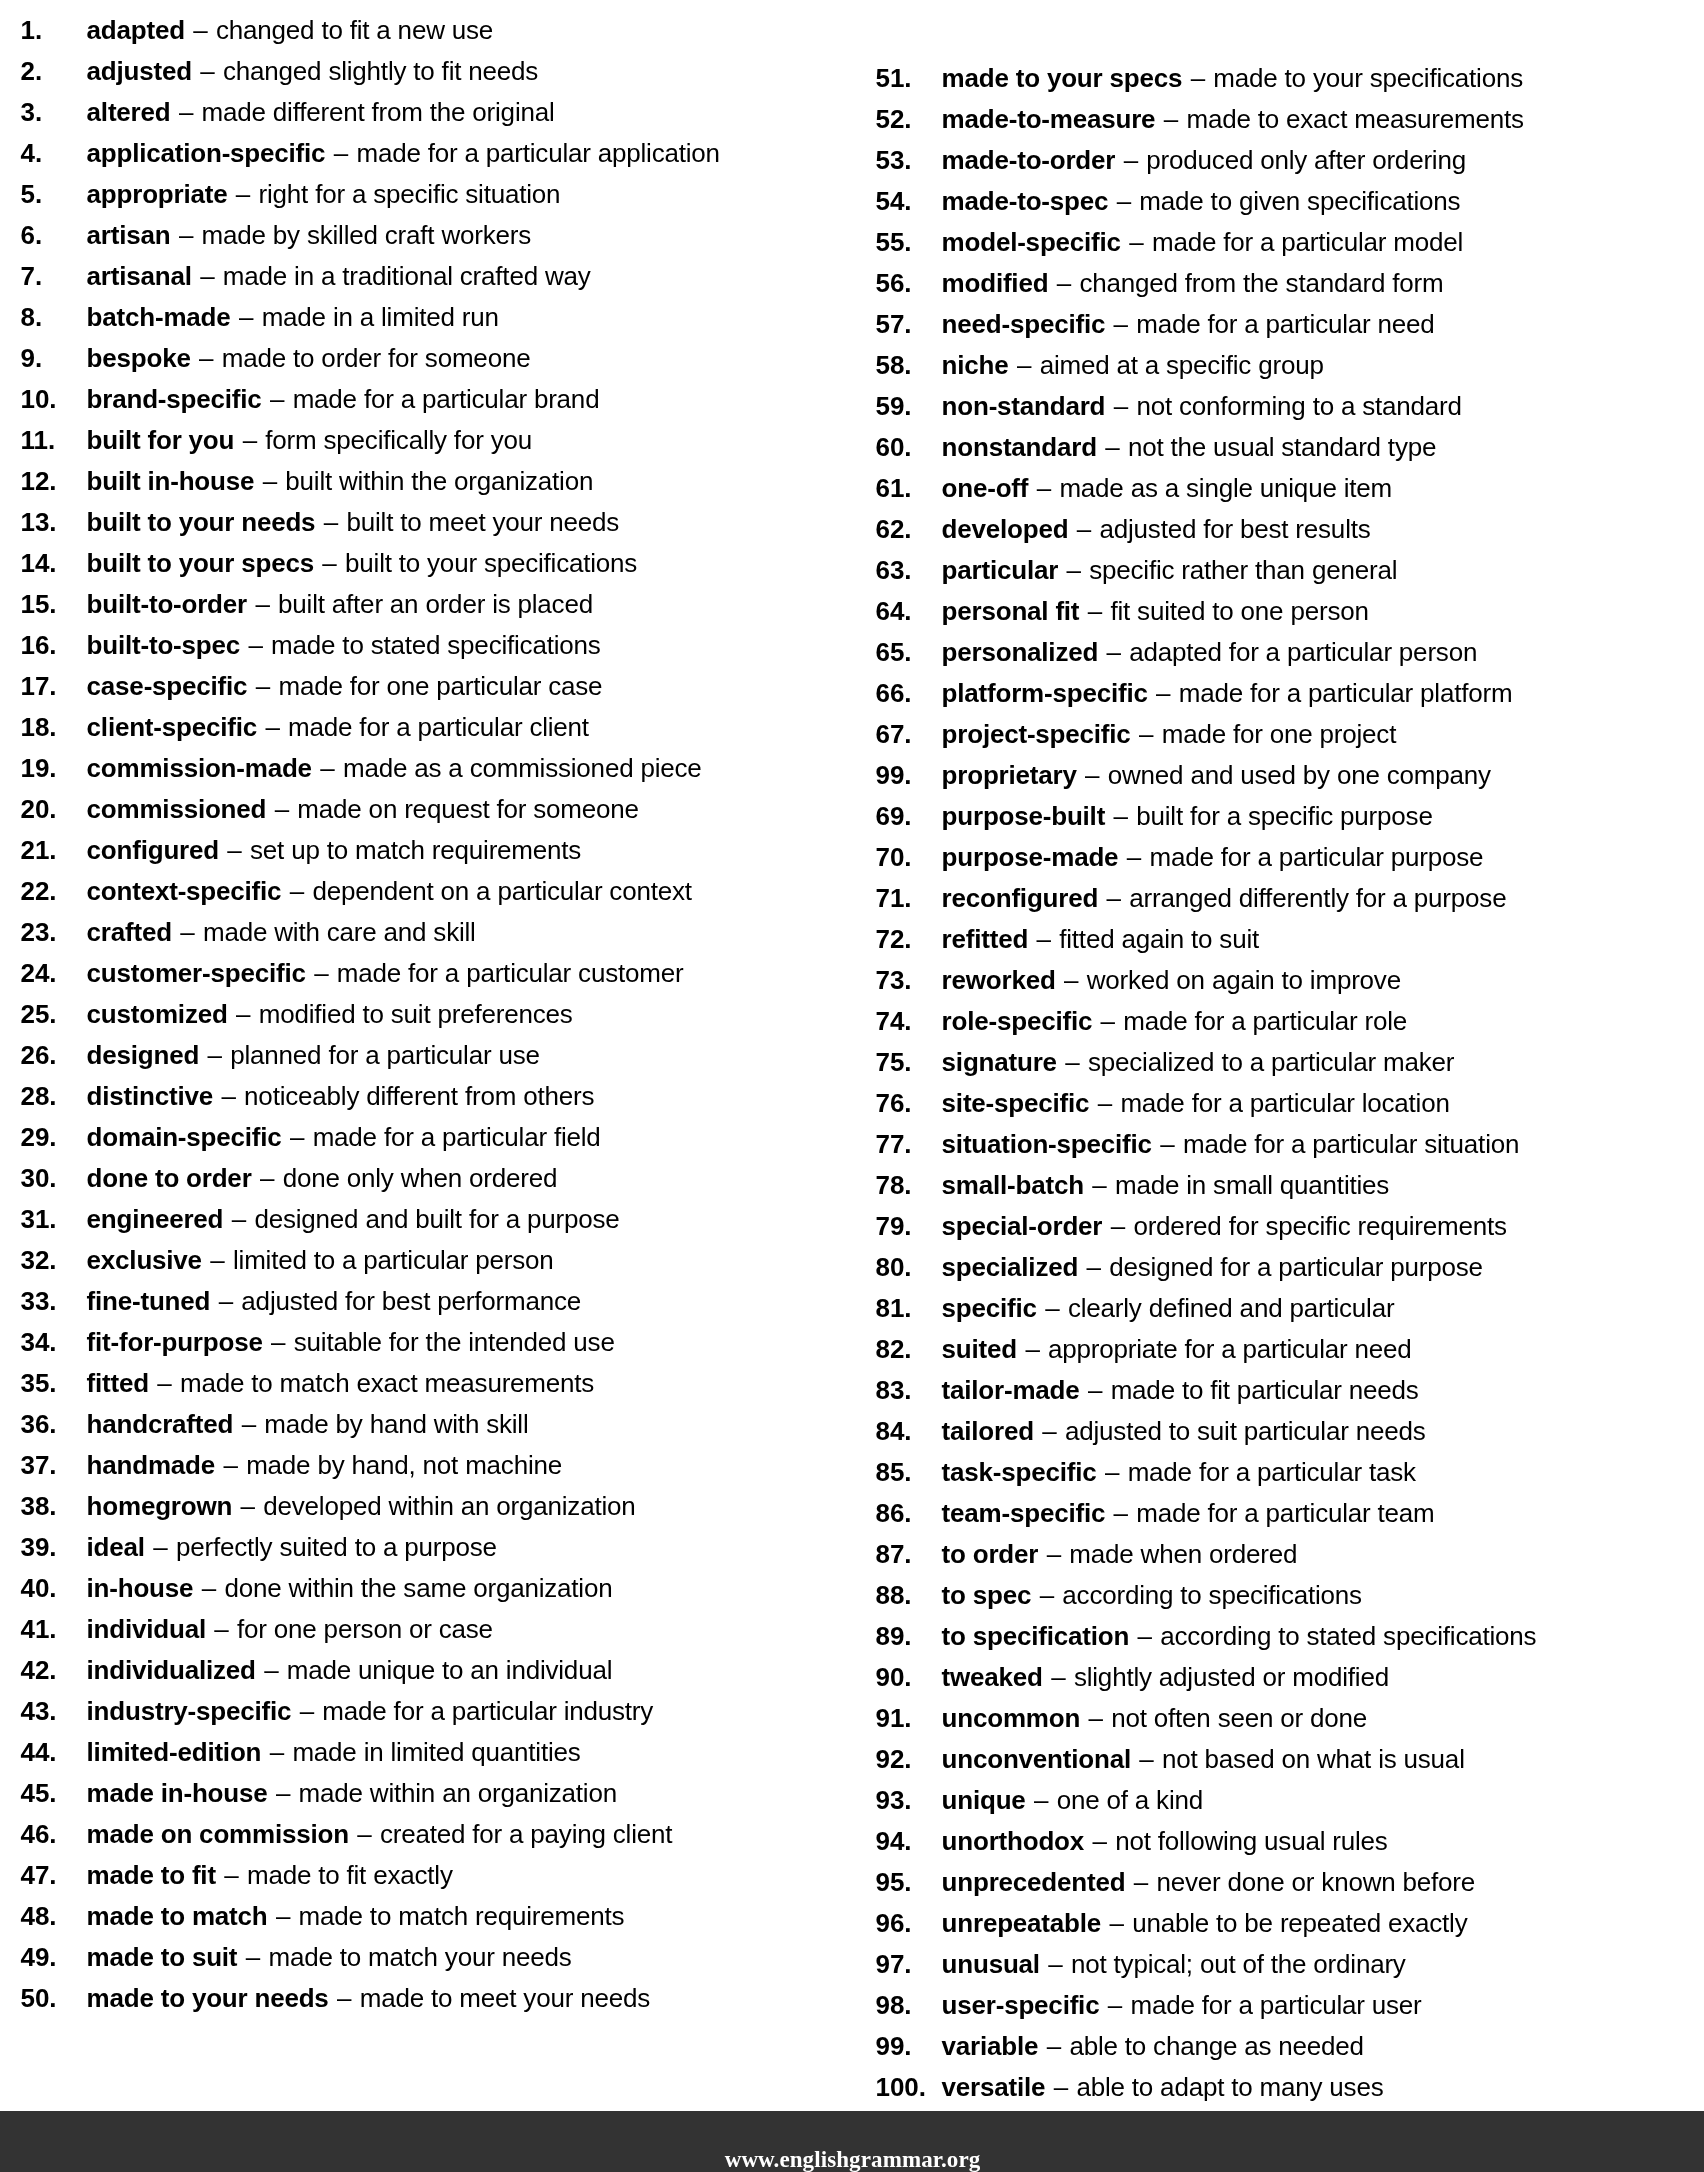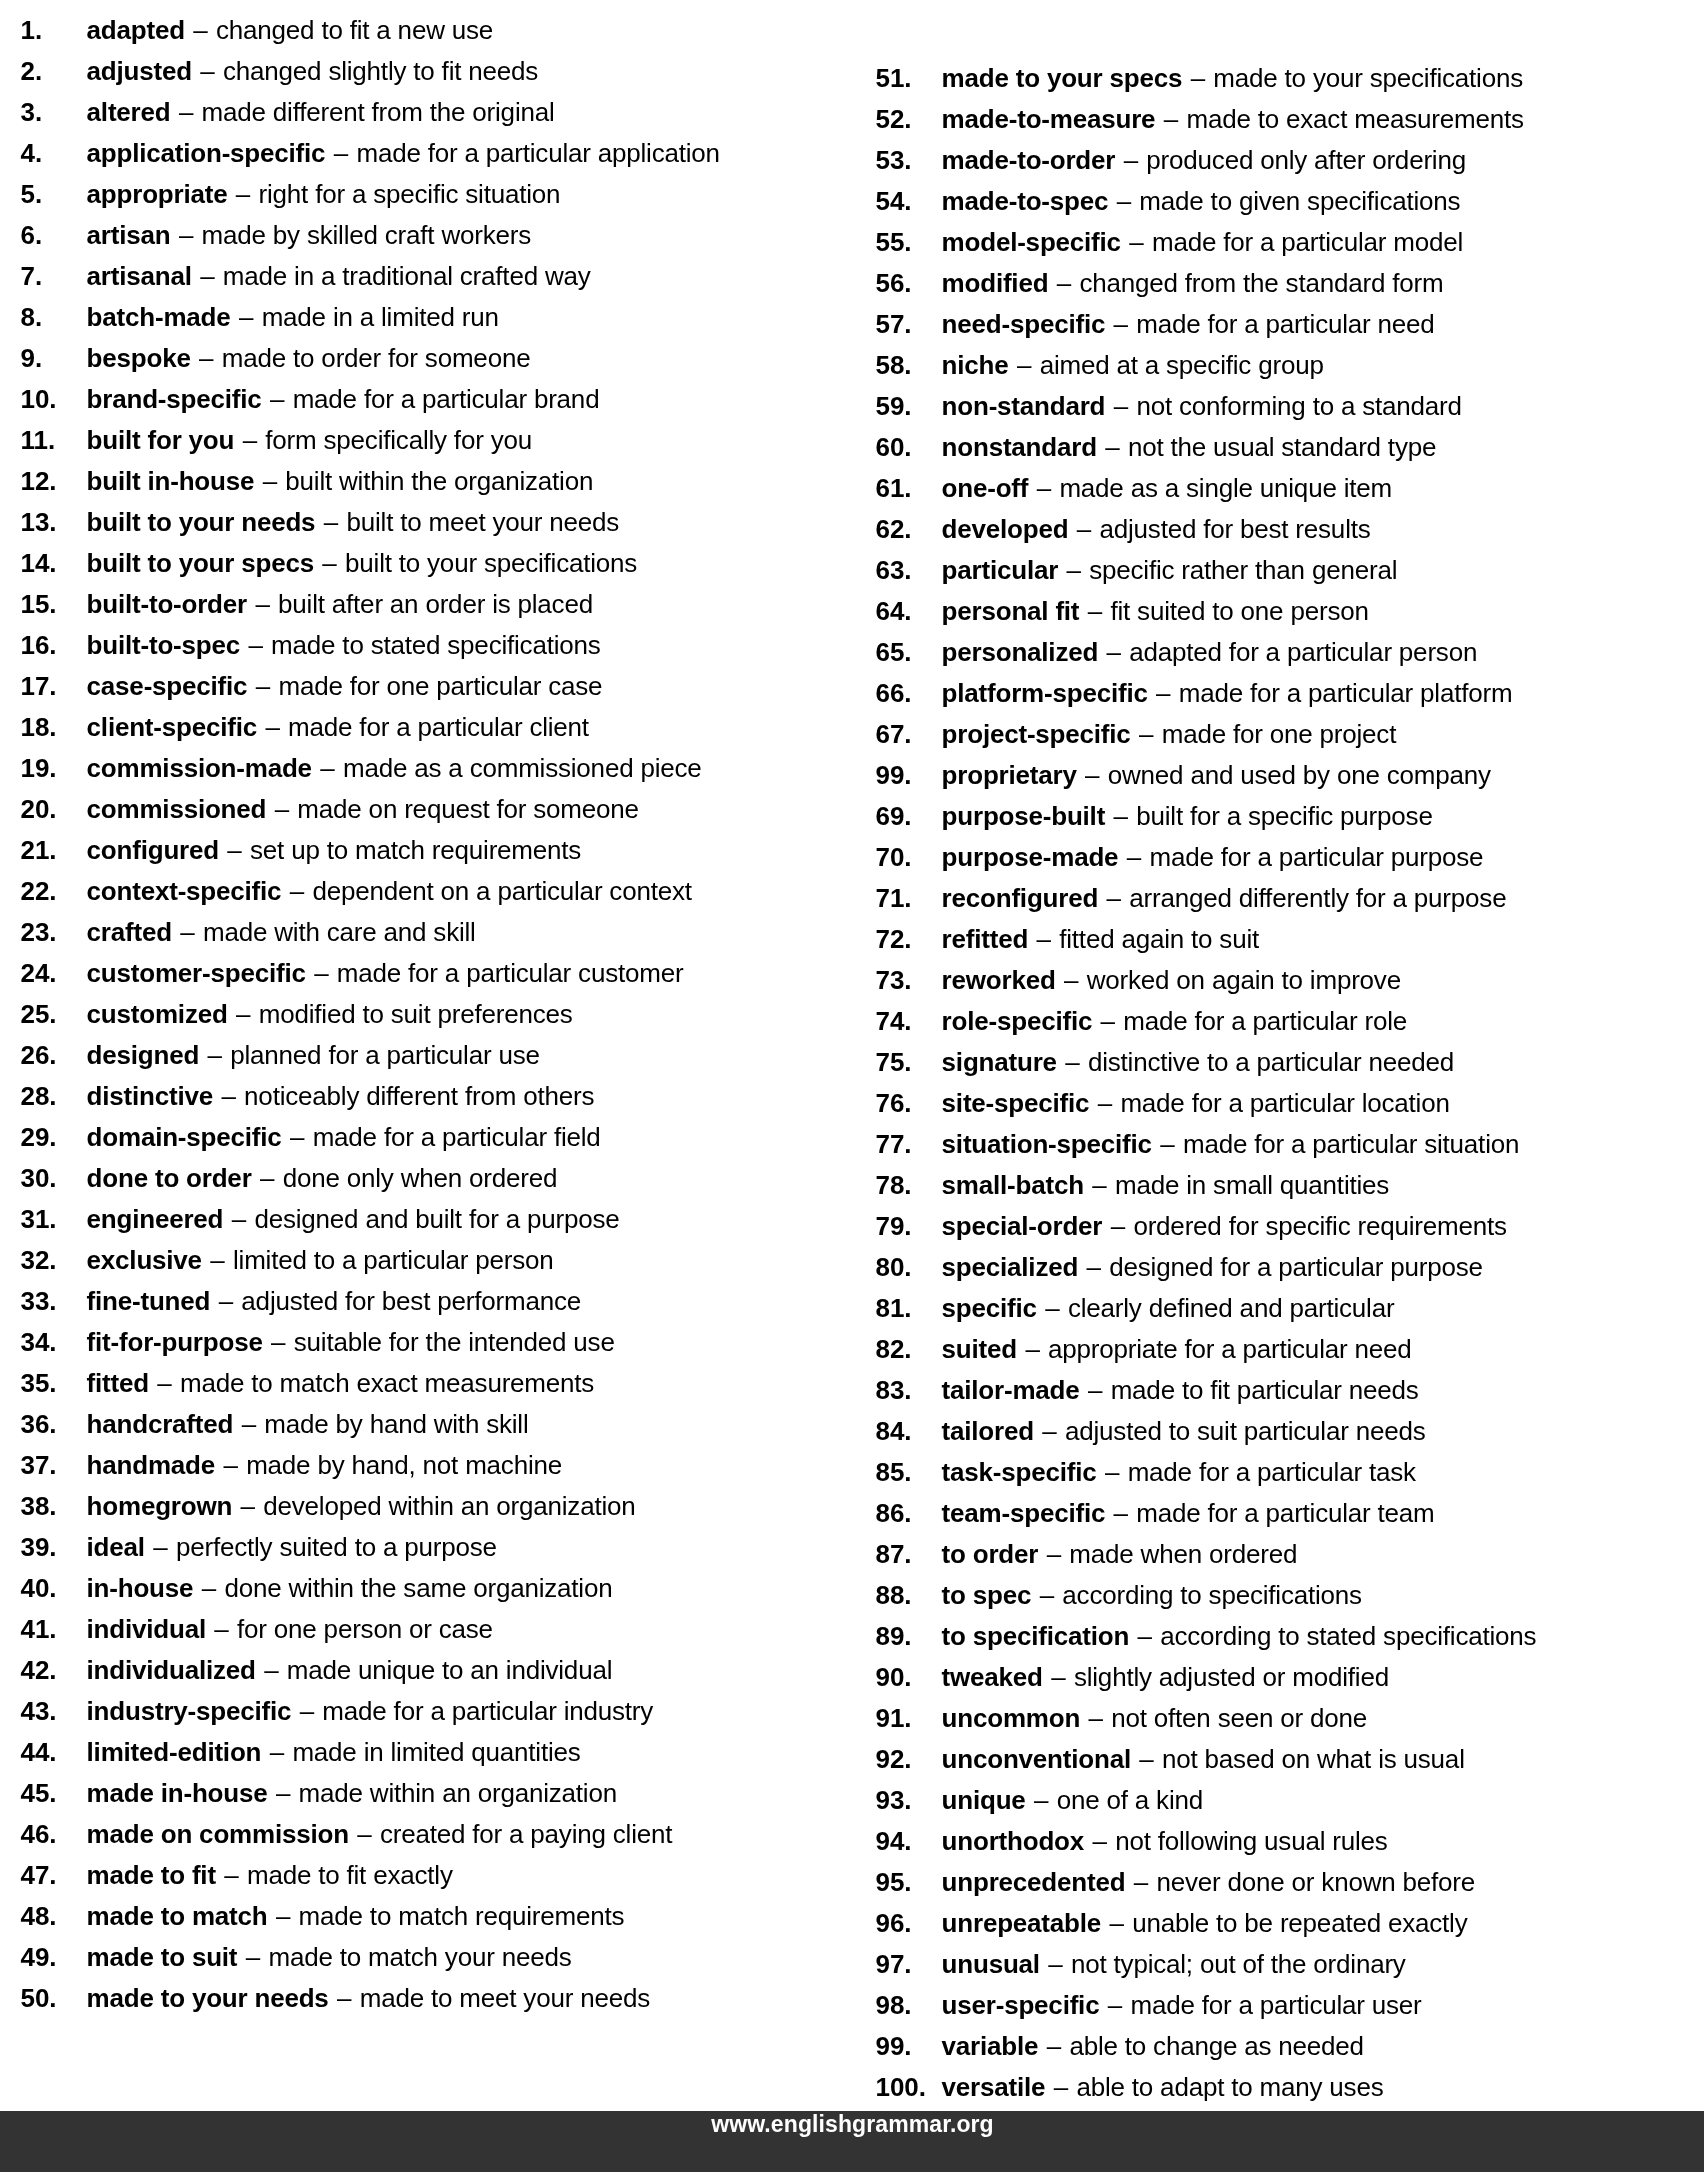--- a/index.html
+++ b/index.html
@@ -81,22 +81,23 @@
   }
 
   #footer-bar {
     position: absolute;
     left: 0;
     top: 2111px;
     width: 1705px;
     height: 62px;
     background: #333333;
     display: flex;
-    align-items: flex-start;
+    align-items: flex-end;
     justify-content: center;
+    font-family: Liberation Serif, serif;
   }
 
   #footer-url {
     color: #ffffff;
     font-size: 23px;
     font-weight: bold;
     letter-spacing: 0.1px;
   }
 </style>
 </head>
@@ -395,21 +396,21 @@
         <div class="entry">
           <span class="entry-number">73.</span>
           <span class="entry-body"><span class="entry-term">reworked</span> <span class="entry-dash">–</span> <span class="entry-def">worked on again to improve</span></span>
         </div>
         <div class="entry">
           <span class="entry-number">74.</span>
           <span class="entry-body"><span class="entry-term">role-specific</span> <span class="entry-dash">–</span> <span class="entry-def">made for a particular role</span></span>
         </div>
         <div class="entry">
           <span class="entry-number">75.</span>
-          <span class="entry-body"><span class="entry-term">signature</span> <span class="entry-dash">–</span> <span class="entry-def">distinctive to a particular needed</span></span>
+          <span class="entry-body"><span class="entry-term">signature</span> <span class="entry-dash">–</span> <span class="entry-def">specialized to a particular maker</span></span>
         </div>
         <div class="entry">
           <span class="entry-number">76.</span>
           <span class="entry-body"><span class="entry-term">site-specific</span> <span class="entry-dash">–</span> <span class="entry-def">made for a particular location</span></span>
         </div>
         <div class="entry">
           <span class="entry-number">77.</span>
           <span class="entry-body"><span class="entry-term">situation-specific</span> <span class="entry-dash">–</span> <span class="entry-def">made for a particular situation</span></span>
         </div>
         <div class="entry">

